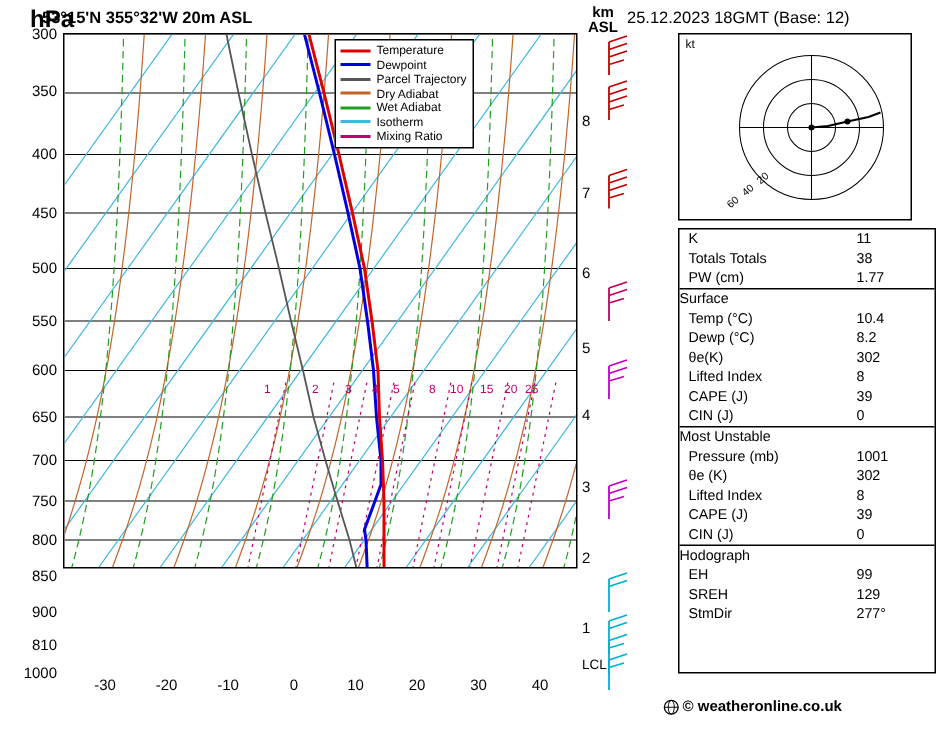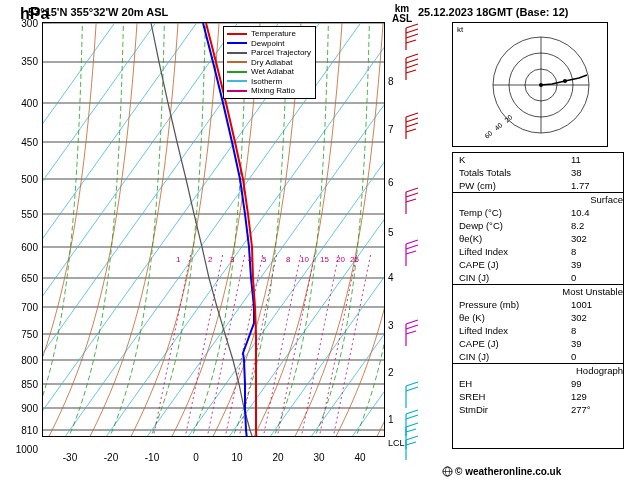--- a/index.html
+++ b/index.html
@@ -24,26 +24,26 @@
   .hdr-hpa {
     position:absolute; left:20px; top:5px;
     font-size:16px; font-weight:bold;
   }
   .hdr-km {
     position:absolute; left:392px; top:4px;
     font-size:10px; font-weight:bold; line-height:10px; text-align:center;
   }
   .hdr-right {
     position:absolute; left:418px; top:6px;
-    font-size:11px; font-weight:bold; white-space:nowrap;
+    font-size:11px; font-weight:normal; white-space:nowrap;
   }
 
   
   .plot {
-    position:absolute; left:42px; top:22px; width:343px; height:415px;
+    position:absolute; left:42px; top:22px; width:343px; height:357px;
     border:1px solid #000; background:#fff; overflow:hidden;
   }
   .plot svg { position:absolute; left:0; top:0; }
 
   
   .ylab {
     position:absolute; width:36px; text-align:right;
     font-size:10px; left:2px;
   }
   
@@ -88,21 +88,21 @@
   }
   .hodo .kt { position:absolute; left:4px; top:2px; font-size:8px; }
 
   
   .panel {
     position:absolute; left:452px; top:152px; width:172px; height:297px;
     border:1px solid #000; background:#fff;
     font-size:9.5px;
   }
   .panel .sect-title {
-    text-align:right; font-size:9.5px; padding:1px 0 1px 0;
+    text-align:left; font-size:9.5px; padding:1px 0 1px 0;
     border-top:1px solid #000;
   }
   .panel table { width:100%; border-collapse:collapse; }
   .panel td { font-size:9.5px; padding:0 0 0 6px; height:13px; line-height:13px; }
   .panel td.v { text-align:left; padding-left:0; width:52px; }
 
   
   .footer {
     position:absolute; left:455px; top:466px;
     font-size:10px; font-weight:bold;

